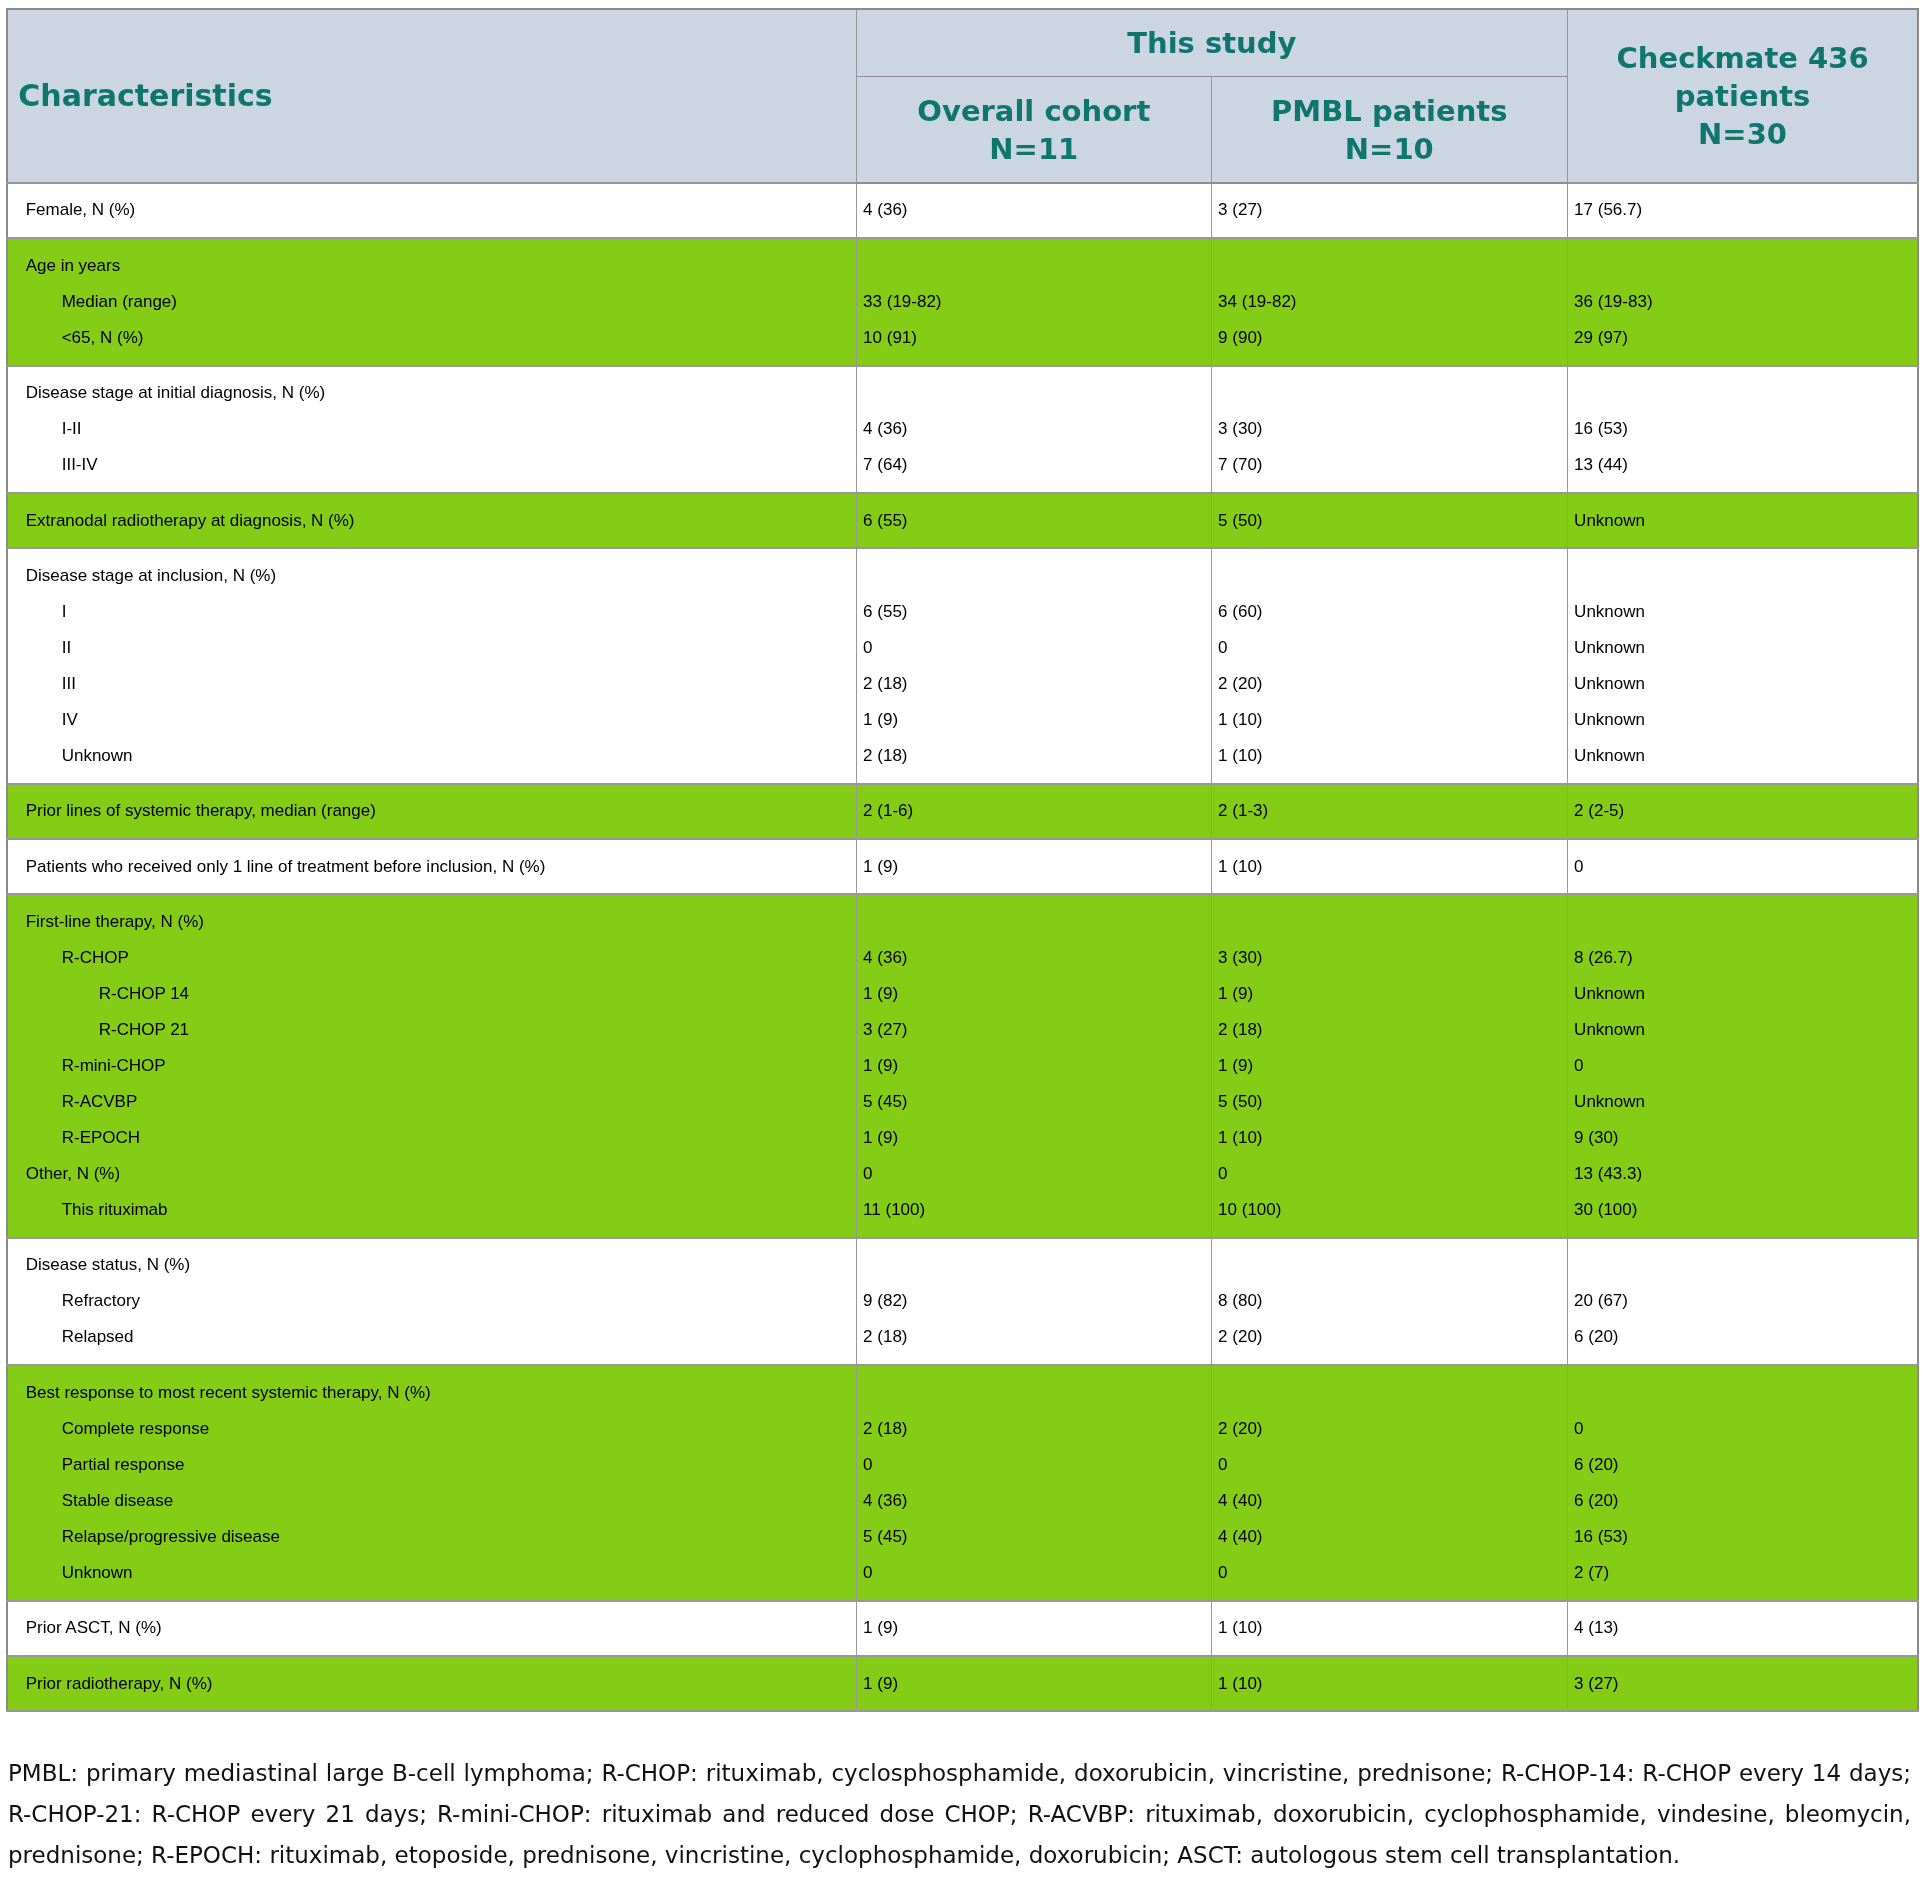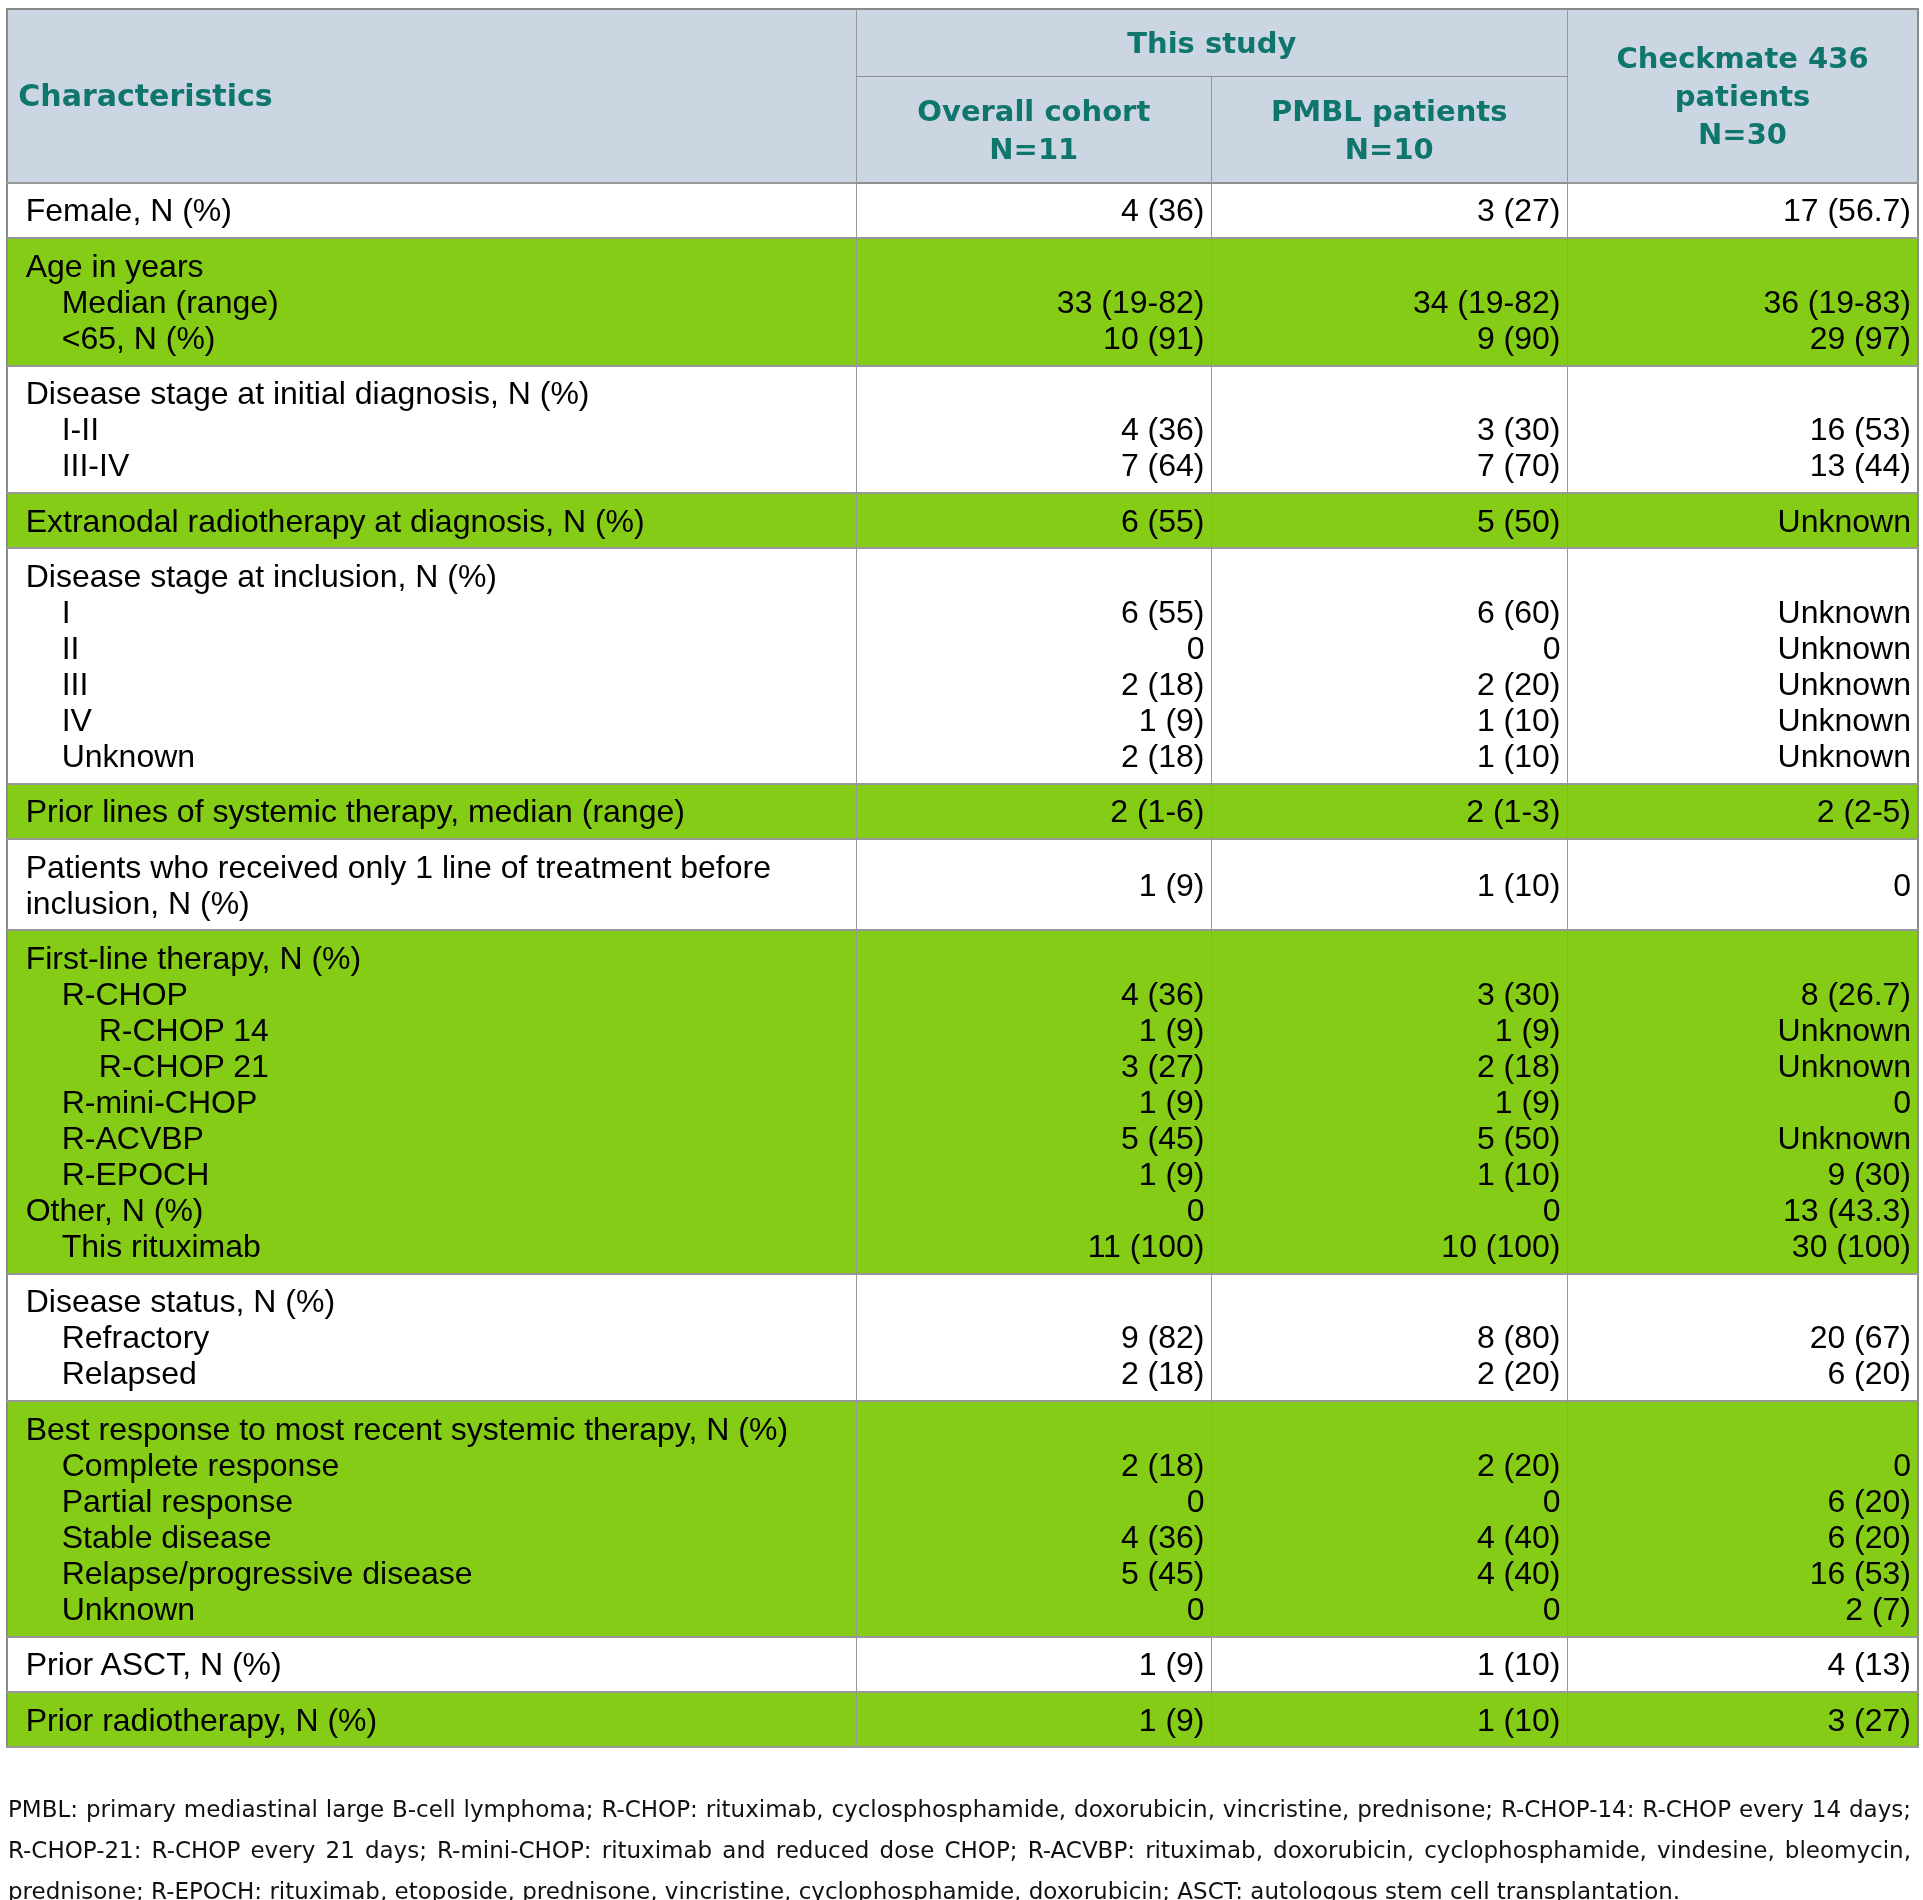--- a/index.html
+++ b/index.html
@@ -45,37 +45,37 @@
     text-align: left;
     padding-left: 10px;
     font-size: 30px;
   }
   .char-table thead th.span-bottom {
     border-bottom-width: 2.4px;
   }
   .char-table tbody td {
     background: #ffffff;
     color: #000000;
-    font-size: 32px;
+    font-size: 17px;
     line-height: 36px;
     vertical-align: middle;
     padding: 8.7px 6.3px;
     border-top-width: 2.4px;
     border-bottom-width: 2.4px;
   }
   .char-table tbody tr.shaded td {
     background: #84cc16;
   }
   .char-table tbody td.label {
     text-align: left;
     padding-left: 17.4px;
     padding-right: 19px;
   }
   .char-table tbody td.val {
-    text-align: right;
+    text-align: left;
   }
   .ln { min-height: 36px; }
   .ind-1 { padding-left: 36px; }
   .ind-2 { padding-left: 73px; }
   .footnote {
     margin: 41px 12px 0 8px;
     font-family: "DejaVu Sans", sans-serif;
     font-size: 23px;
     line-height: 41px;
     color: #111111;

